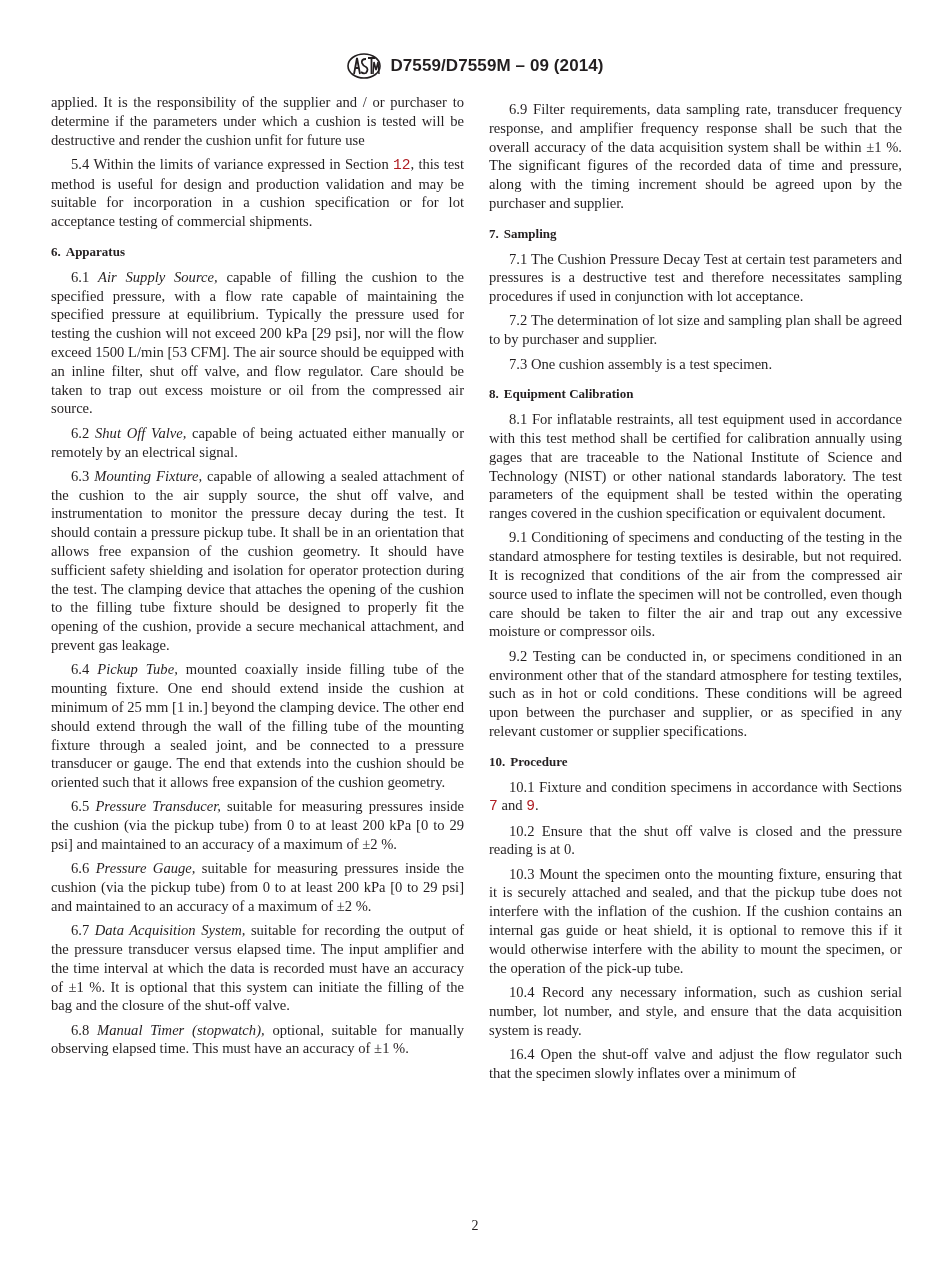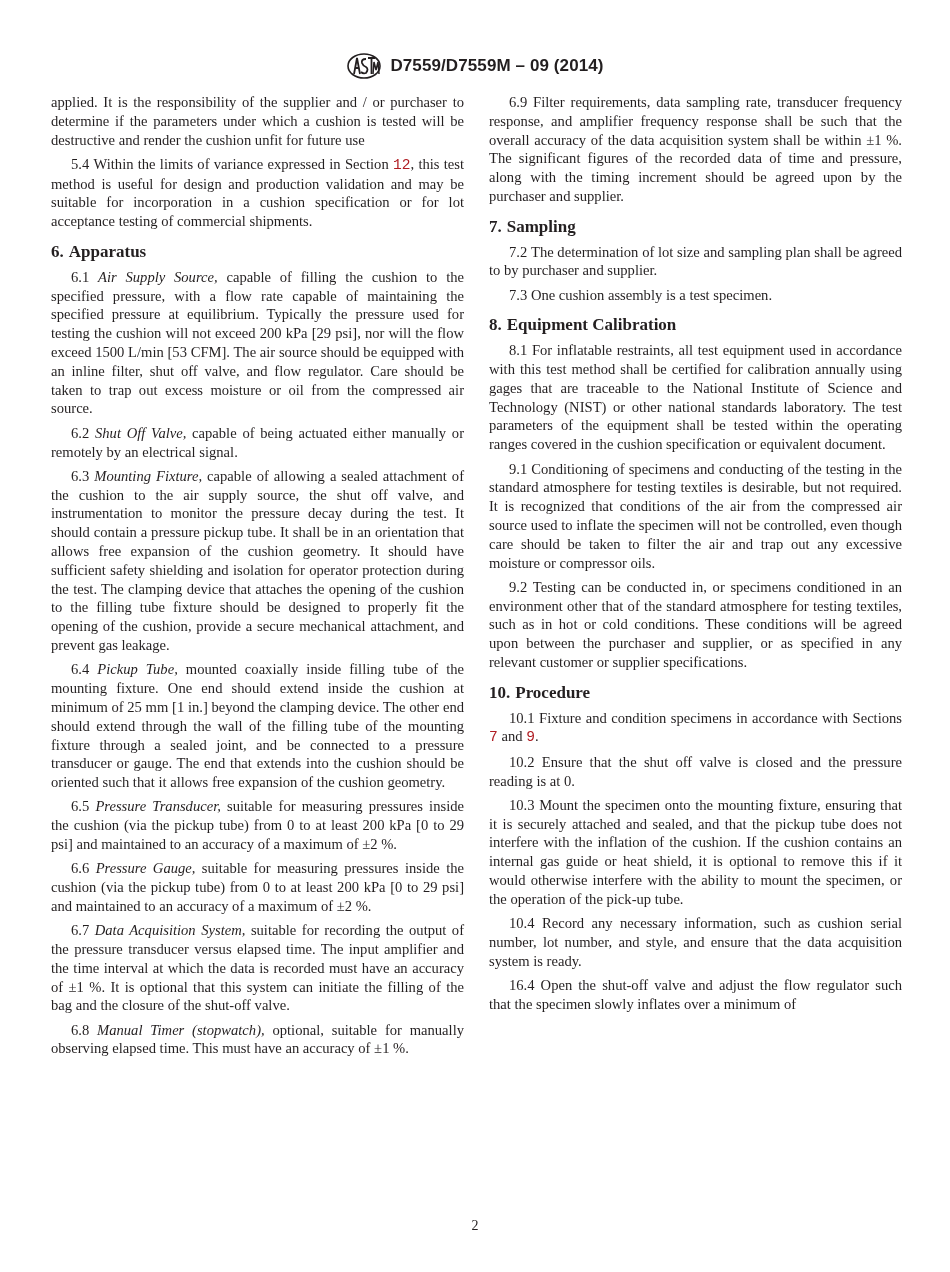--- a/index.html
+++ b/index.html
@@ -3,24 +3,24 @@
 <meta charset="utf-8">
 <style>
   html, body { margin: 0; padding: 0; background: #ffffff; }
   body { width: 950px; height: 1272px; position: relative; overflow: hidden; color: #231f20; }
   .header { position: absolute; top: 52px; left: 0; width: 950px; text-align: center; height: 30px; }
   .header-inner { display: inline-flex; align-items: center; gap: 8px; }
   .logo { width: 36px; height: 28px; display: inline-block; }
   .doc-id { font-family: "Liberation Sans", sans-serif; font-weight: bold; font-size: 17px; color: #231f20; letter-spacing: 0.1px; }
   .col { position: absolute; top: 93px; width: 413px; font-family: "Liberation Serif", serif; font-size: 14.6px; line-height: 18.8px; text-align: justify; }
   .col-left { left: 51px; }
-  .col-right { left: 489px; }
+  .col-right { left: 489px; margin-top: 7px; }
   p { margin: 0 0 5.5px 0; }
   p.indent { text-indent: 20px; }
-  h2 { font-family: "Liberation Serif", serif; font-size: 17px; font-weight: bold; margin: 12px 0 6px 0; line-height: 18.8px; }
+  h2 { font-family: "Liberation Serif", serif; font-size: 13px; font-weight: bold; margin: 12px 0 6px 0; line-height: 18.8px; }
   h2 .num { margin-right: 5px; }
   em { font-style: italic; }
   .ref { color: #b01d23; font-family: Liberation Mono, monospace; }
   .pagenum { position: absolute; top: 1218px; left: 0; width: 950px; text-align: center; font-family: "Liberation Serif", serif; font-size: 14px; color: #231f20; }
 </style>
 </head>
 <body>
 
 <div class="header">
   <div class="header-inner">
@@ -49,20 +49,21 @@
   <p class="indent"><span>6.5</span>&nbsp;<em>Pressure Transducer,</em> <span>suitable for measuring pressures inside the cushion (via the pickup tube) from 0 to at least 200 kPa [0 to 29 psi] and maintained to an accuracy of a maximum of ±2 %.</span></p>
   <p class="indent"><span>6.6</span>&nbsp;<em>Pressure Gauge,</em> <span>suitable for measuring pressures inside the cushion (via the pickup tube) from 0 to at least 200 kPa [0 to 29 psi] and maintained to an accuracy of a maximum of ±2 %.</span></p>
   <p class="indent"><span>6.7</span>&nbsp;<em>Data Acquisition System,</em> <span>suitable for recording the output of the pressure transducer versus elapsed time. The input amplifier and the time interval at which the data is recorded must have an accuracy of ±1 %. It is optional that this system can initiate the filling of the bag and the closure of the shut-off valve.</span></p>
   <p class="indent"><span>6.8</span>&nbsp;<em>Manual Timer (stopwatch),</em> <span>optional, suitable for manually observing elapsed time. This must have an accuracy of ±1 %.</span></p>
 </div>
 
 <div class="col col-right">
   <p class="indent"><span>6.9</span>&nbsp;<span>Filter requirements, data sampling rate, transducer frequency response, and amplifier frequency response shall be such that the overall accuracy of the data acquisition system shall be within ±1 %. The significant figures of the recorded data of time and pressure, along with the timing increment should be agreed upon by the purchaser and supplier.</span></p>
 
   <h2><span class="num">7.</span><span>Sampling</span></h2>
+  <p class="indent"><span>7.1</span>&nbsp;<span>The Cushion Pressure Decay Test at certain test parameters and pressures is a destructive test and therefore necessitates sampling procedures if used in conjunction with lot acceptance.</span></p>
   <p class="indent"><span>7.2</span>&nbsp;<span>The determination of lot size and sampling plan shall be agreed to by purchaser and supplier.</span></p>
   <p class="indent"><span>7.3</span>&nbsp;<span>One cushion assembly is a test specimen.</span></p>
 
   <h2><span class="num">8.</span><span>Equipment Calibration</span></h2>
   <p class="indent"><span>8.1</span>&nbsp;<span>For inflatable restraints, all test equipment used in accordance with this test method shall be certified for calibration annually using gages that are traceable to the National Institute of Science and Technology (NIST) or other national standards laboratory. The test parameters of the equipment shall be tested within the operating ranges covered in the cushion specification or equivalent document.</span></p>
 
   <p class="indent"><span>9.1</span>&nbsp;<span>Conditioning of specimens and conducting of the testing in the standard atmosphere for testing textiles is desirable, but not required. It is recognized that conditions of the air from the compressed air source used to inflate the specimen will not be controlled, even though care should be taken to filter the air and trap out any excessive moisture or compressor oils.</span></p>
   <p class="indent"><span>9.2</span>&nbsp;<span>Testing can be conducted in, or specimens conditioned in an environment other that of the standard atmosphere for testing textiles, such as in hot or cold conditions. These conditions will be agreed upon between the purchaser and supplier, or as specified in any relevant customer or supplier specifications.</span></p>
 
   <h2><span class="num">10.</span><span>Procedure</span></h2>

